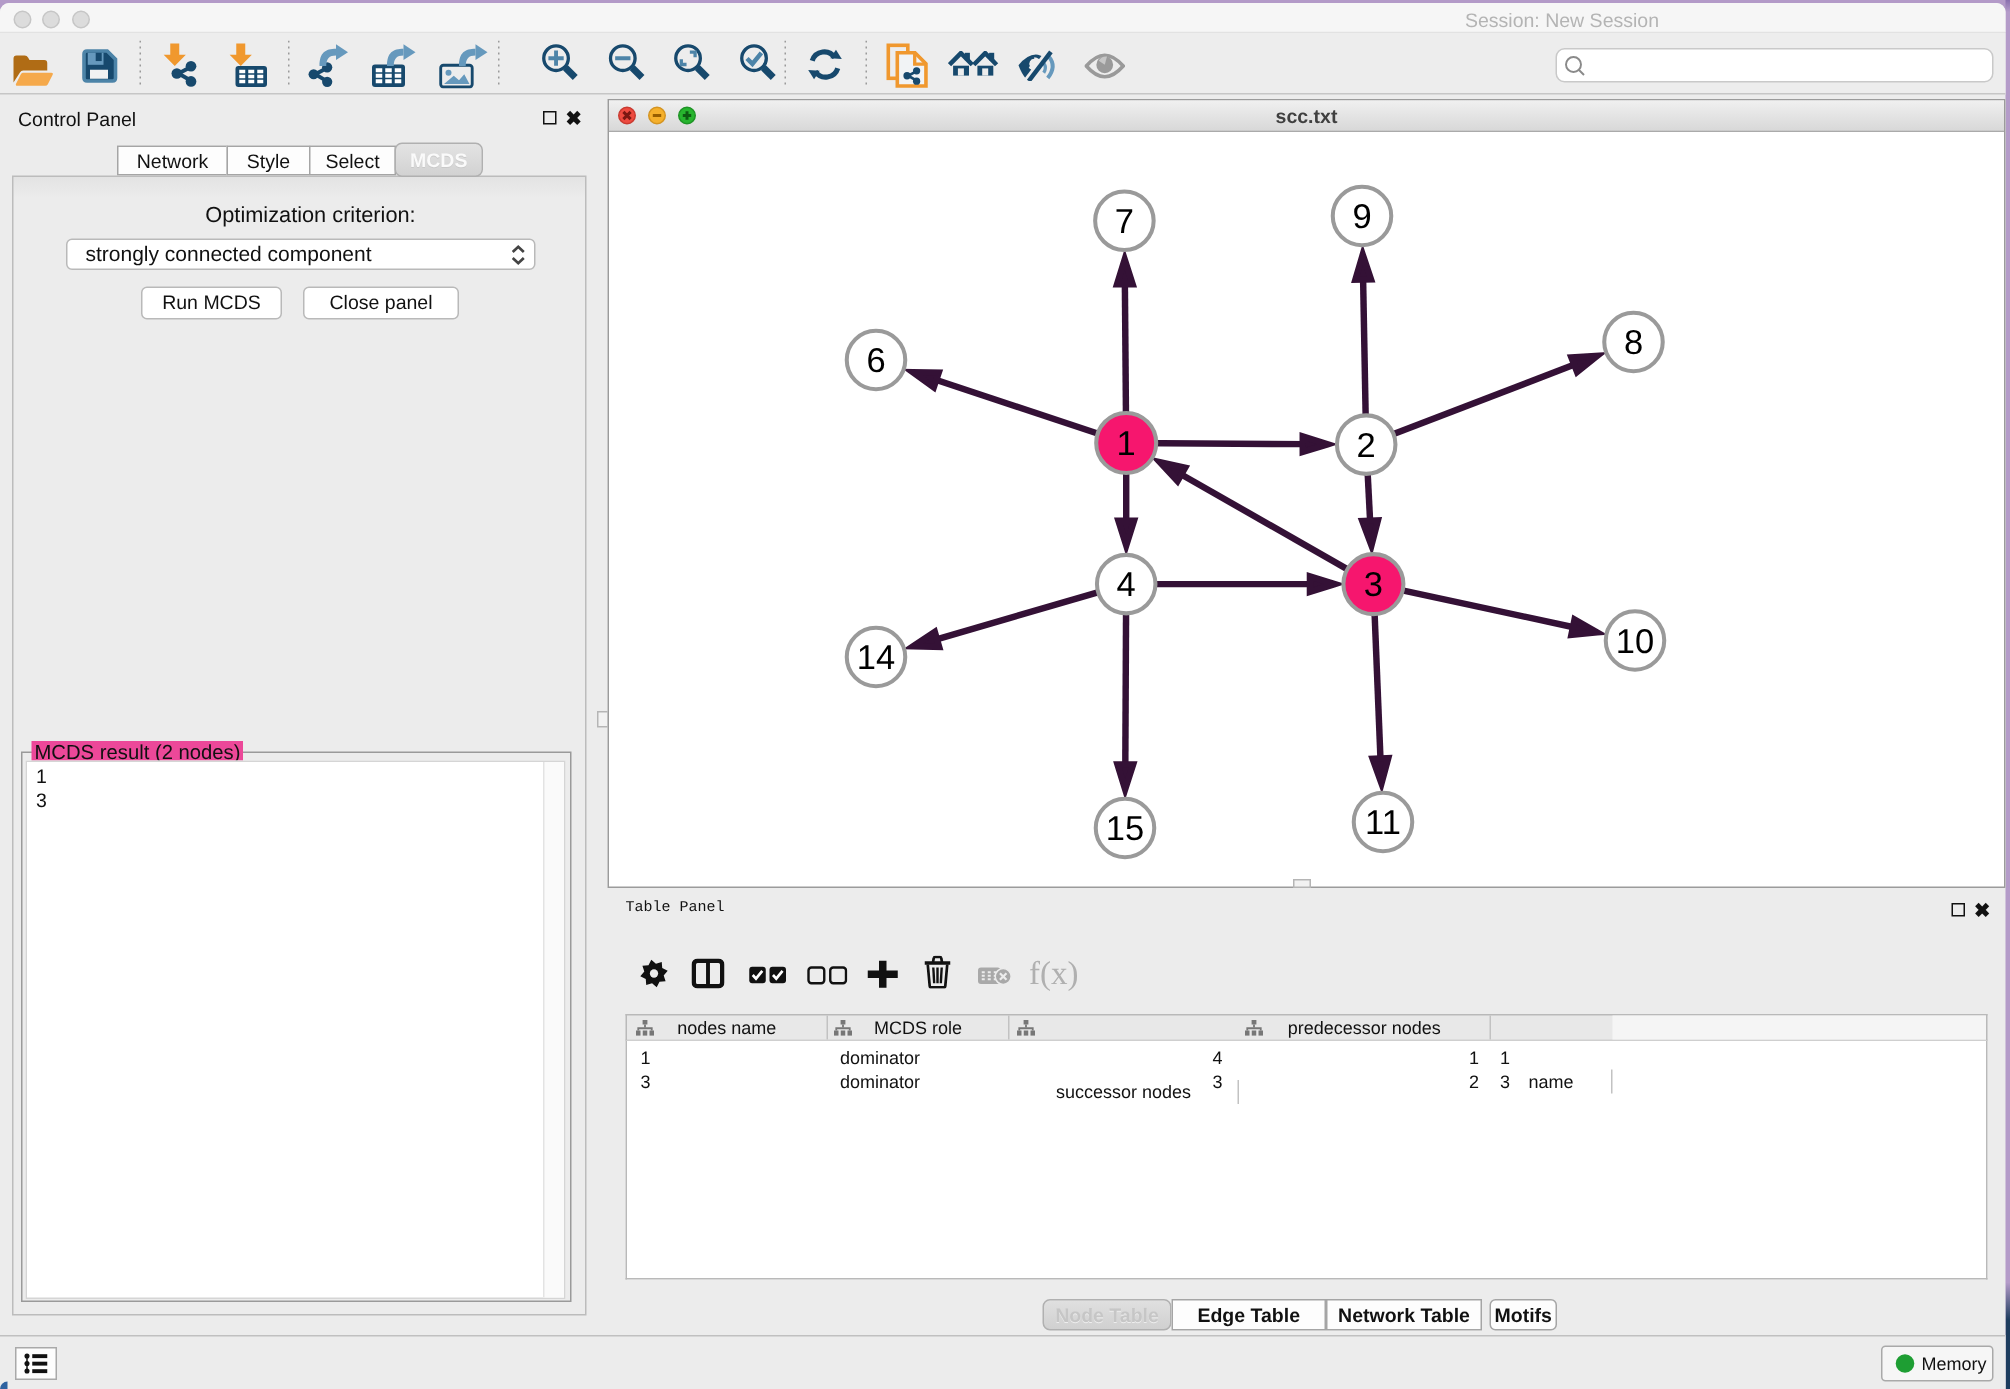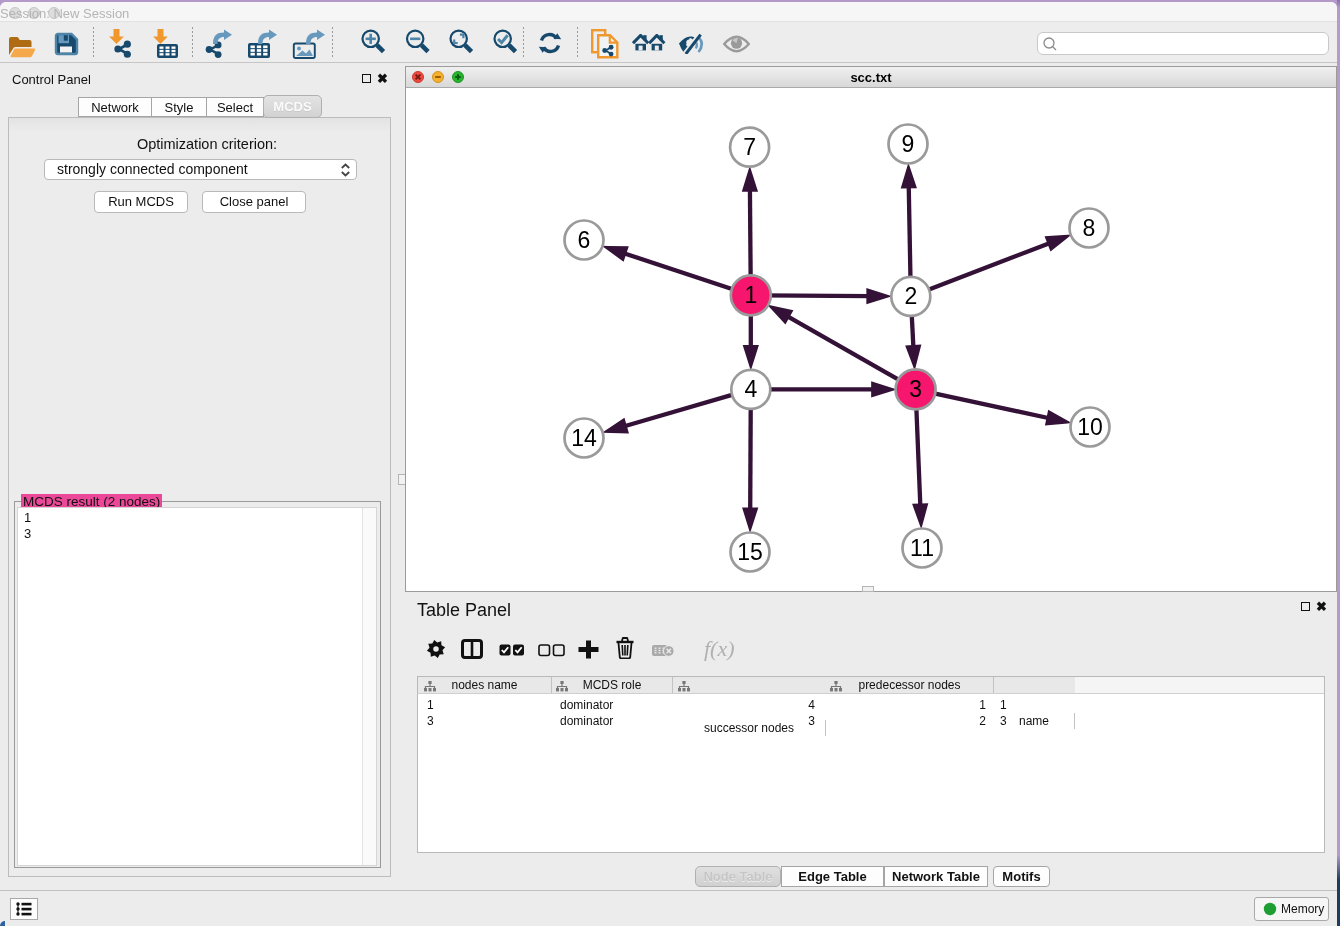--- a/index.html
+++ b/index.html
@@ -1,42 +1,42 @@
 <!DOCTYPE html>
 <html><head><meta charset="utf-8"><style>
 *{margin:0;padding:0;box-sizing:border-box;}
 html,body{width:1340px;height:926px;overflow:hidden;}
 body{font-family:"Liberation Sans",sans-serif;background:#b39ac8;position:relative;}
 .abs{position:absolute;}
 #rightstrip{left:1337px;top:0;width:3px;height:926px;background:linear-gradient(180deg,#8a6fae 0,#b49bc9 8px,#b49bc9 855px,#1d3c5e 880px,#1d3c5e 100%);}
 #app{left:0;top:2px;width:1337px;height:924px;background:#ececec;border-radius:6px 6px 0 0;}
 #titlebar{left:0;top:2px;width:1337px;height:20px;background:#f6f6f6;border-radius:6px 6px 0 0;border-bottom:1px solid #e2e2e2;}
 .tl{width:12px;height:12px;border-radius:50%;background:#dcdcdc;border:1px solid #c6c6c6;top:7px;}
-#title{width:1106px;top:6px;text-align:left;color:#b4b4b4;font-size:13px;}
+#title{width:1106px;top:6px;text-align:right;color:#b4b4b4;font-size:13px;}
 #toolbar{left:0;top:22px;width:1337px;height:41px;background:#ededed;border-bottom:1px solid #c6c6c6;}
 .sep{top:27px;width:1px;height:30px;background-image:linear-gradient(#9a9a9a 40%,rgba(0,0,0,0) 0%);background-size:1px 4px;}
 #searchbox{left:1037px;top:32px;width:292px;height:23px;background:#fff;border:1px solid #c9c9c9;border-radius:6px;}
 #cp-title{left:12px;top:72px;font-size:13px;color:#111;}
 .floatbox{width:9px;height:9px;border:1.5px solid #111;}
 .closex{font-size:13px;font-weight:700;color:#111;}
 .tab{top:97px;height:20px;border:1px solid #a5a5a5;background:#fdfdfd;font-size:13px;font-weight:normal;color:#111;text-align:center;line-height:19px;}
 #tab-mcds{left:263px;top:95px;width:59px;height:23px;background:linear-gradient(#e3e3e3,#d2d2d2);border:1px solid #b0b0b0;border-radius:5px;color:#fafafa;font-size:13px;font-weight:bold;text-align:center;line-height:22px;text-shadow:0 1px 0 #c9c9c9;}
 #innerpanel{left:8px;top:117px;width:383px;height:760px;border:1px solid #bcbcbc;background:linear-gradient(#e3e3e3 0,#ececec 14px);}
 #optlabel{left:0px;top:136px;width:392px;text-align:center;font-size:14.5px;color:#111;padding-left:22px;}
 #dropdown{left:44px;top:159px;width:313px;height:21px;background:#fff;border:1px solid #b9b9b9;border-radius:4px;font-size:14px;color:#111;line-height:19px;padding-left:12px;}
 .btn{top:191px;height:22px;background:#fff;border:1px solid #b9b9b9;border-radius:4px;font-size:13px;color:#111;text-align:center;line-height:20px;}
 #fieldset{left:14px;top:501px;width:367px;height:367px;border:1px solid #9a9a9a;}
 #fieldlegend{left:21px;top:494px;background:#ec4899;font-size:13.5px;color:#111;padding:0 2px;}
 #fieldinner{left:17px;top:507px;width:360px;height:359px;background:#fff;border:1px solid #d5d5d5;font-size:13px;color:#111;line-height:16px;padding:2px 0 0 6px;}
 #fieldscroll{left:362px;top:508px;width:14px;height:357px;background:#fafafa;border-left:1px solid #e3e3e3;}
 #divgrip{left:398px;top:474px;width:8px;height:11px;background:#f2f2f2;border:1px solid #b5b5b5;}
 #netwin{left:405px;top:66px;width:932px;height:526px;border:1px solid #9b9b9b;background:#fff;}
 .mtl{width:12px;height:12px;border-radius:50%;top:4px;}
 #botgrip{left:862px;top:586px;width:12px;height:6px;background:#f2f2f2;border:1px solid #b5b5b5;}
-#tp-title{left:417px;top:600px;font-size:18px;color:#111;}
+#tp-title{left:417px;top:600px;font-size:10px;color:#111;font-family:Liberation Mono, monospace;}
 #thead{left:417px;top:676px;width:908px;height:18px;background:#e8e8e8;border:1px solid #b9b9b9;border-bottom:1px solid #cfcfcf;}
 #theadwhite{left:1075px;top:677px;width:249px;height:16px;background:#f5f5f5;}
 #tbody{left:417px;top:694px;width:908px;height:159px;background:#fff;border:1px solid #b9b9b9;border-top:none;}
 .hcell{top:677px;height:16px;font-size:12px;color:#111;text-align:center;line-height:16px;border-right:1px solid #c2c2c2;}
 .trow{font-size:12px;color:#111;height:16px;line-height:16px;}
 .btab{top:866px;height:21px;border:1px solid #a5a5a5;background:#fdfdfd;font-size:13px;font-weight:bold;color:#111;text-align:center;line-height:20px;}
 #ntab{left:695px;top:866px;width:86px;height:21px;background:linear-gradient(#e0e0e0,#d0d0d0);border:1px solid #b0b0b0;border-radius:5px;color:#c6c6c6;font-size:13px;font-weight:bold;text-align:center;line-height:20px;text-shadow:0 1px 0 #eee;}
 #statusbar{left:0;top:890px;width:1337px;height:36px;background:#ececec;border-top:1px solid #c0c0c0;}
 #listbtn{left:10px;top:898px;width:28px;height:22px;background:#fdfdfd;border:1px solid #a9a9a9;}
 #membtn{left:1254px;top:897px;width:75px;height:24px;background:#f6f6f6;border:1px solid #a9a9a9;border-radius:3px;font-size:12px;color:#111;text-align:right;}
@@ -219,21 +219,21 @@
 <div class="abs" id="netwin"></div>
 <div class="abs" style="left:406px;top:67px;width:930px;height:21px;background:linear-gradient(#f0f0f0,#d8d8d8);border-bottom:1px solid #aaa;"></div>
 <div class="abs mtl" style="left:412px;top:71px;background:#ee4b40;border:1px solid #c93a30;"></div>
 <div class="abs mtl" style="left:432px;top:71px;background:#f5b02c;border:1px solid #d49421;"></div>
 <div class="abs mtl" style="left:452px;top:71px;background:#27b52e;border:1px solid #1e9325;"></div>
 <svg class="abs" style="left:412px;top:71px;" width="52" height="12" viewBox="0 0 52 12">
     <path d="M3.6 3.6 L8.4 8.4 M8.4 3.6 L3.6 8.4" stroke="#7c1812" stroke-width="2"></path>
     <line x1="23.2" y1="6" x2="28.8" y2="6" stroke="#985e00" stroke-width="2"></line>
     <path d="M46 3.2 L46 8.8 M43.2 6 L48.8 6" stroke="#0d5c12" stroke-width="2"></path>
   </svg>
-<div class="abs" style="left:406px;top:70px;width:930px;text-align:center;font-size:13px;font-weight:bold;color:#000000;">scc.txt</div>
+<div class="abs" style="left:406px;top:70px;width:930px;text-align:center;font-size:13px;font-weight:bold;color:#404040;">scc.txt</div>
 <svg class="abs" style="left:406px;top:88px;" width="930" height="503" viewBox="0 0 930 503" font-family="Liberation Sans,sans-serif">
     <g stroke="#341136" stroke-width="4.3" fill="#341136">
       <line x1="344.8" y1="207.3" x2="343.9" y2="99.5"></line>
       <polygon points="343.8,85.0 349.1,101.5 338.7,101.5"></polygon>
       <line x1="344.8" y1="207.3" x2="216.3" y2="164.7"></line>
       <polygon points="202.5,160.1 219.8,160.4 216.5,170.2"></polygon>
       <line x1="344.8" y1="207.3" x2="464.5" y2="208.1"></line>
       <polygon points="479.0,208.2 462.5,213.3 462.5,202.9"></polygon>
       <line x1="344.8" y1="207.3" x2="344.8" y2="261.1"></line>
       <polygon points="344.8,275.6 339.6,259.1 350.0,259.1"></polygon>
@@ -329,21 +329,21 @@
     <rect x="10.5" y="3.5" width="2.0" height="1.3333333333333333" fill="#ececec"></rect>
     <rect x="2.5" y="5.833333333333333" width="2.0" height="1.3333333333333333" fill="#ececec"></rect>
     <rect x="6.5" y="5.833333333333333" width="2.0" height="1.3333333333333333" fill="#ececec"></rect>
     <rect x="10.5" y="5.833333333333333" width="2.0" height="1.3333333333333333" fill="#ececec"></rect>
     <rect x="2.5" y="8.166666666666666" width="2.0" height="1.3333333333333333" fill="#ececec"></rect>
     <rect x="6.5" y="8.166666666666666" width="2.0" height="1.3333333333333333" fill="#ececec"></rect>
     <rect x="10.5" y="8.166666666666666" width="2.0" height="1.3333333333333333" fill="#ececec"></rect>
     <circle cx="16.8" cy="7" r="5.3" fill="#a9a9a9" stroke="#ececec" stroke-width="1"></circle>
     <path d="M14.6 4.8 L19 9.2 M19 4.8 L14.6 9.2" stroke="#ececec" stroke-width="1.5"></path>
   </svg>
-<div class="abs" style="left:686px;top:636px;font-family:'Liberation Serif',serif;font-style:italic;font-size:22px;color:#b0b0b0;margin-left:18px;">f(x)</div>
+<div class="abs" style="left:686px;top:636px;font-family:'Liberation Serif',serif;font-size:22px;color:#b0b0b0;">f(x)</div>
 <div class="abs" id="thead"></div>
 <div class="abs" id="theadwhite"></div>
 <div class="abs" id="tbody"></div>
 <div class="abs hcell" style="left:418px;width:134px;">nodes name</div>
 <div class="abs hcell" style="left:552px;width:121px;">MCDS role</div>
 <div class="abs hcell" style="left:673px;width:153px;margin-top:43px;">successor nodes</div>
 <div class="abs hcell" style="left:826px;width:168px;">predecessor nodes</div>
 <div class="abs hcell" style="left:994px;width:81px;margin-top:36px;">name</div>
 <div class="abs" style="left:424px;top:678px;width:12px;height:11px;"><svg width="12" height="11" viewBox="0 0 12 11">
       <g fill="#777">
@@ -391,21 +391,21 @@
 <div class="abs trow" style="left:850px;top:697px;width:136px;text-align:right;">1</div>
 <div class="abs trow" style="left:1000px;top:697px;">1</div>
 <div class="abs trow" style="left:427px;top:713px;">3</div>
 <div class="abs trow" style="left:560px;top:713px;">dominator</div>
 <div class="abs trow" style="left:700px;top:713px;width:115px;text-align:right;">3</div>
 <div class="abs trow" style="left:850px;top:713px;width:136px;text-align:right;">2</div>
 <div class="abs trow" style="left:1000px;top:713px;">3</div>
 <div class="abs" id="ntab">Node Table</div>
 <div class="abs btab" style="left:781px;width:103px;">Edge Table</div>
 <div class="abs btab" style="left:884px;width:104px;">Network Table</div>
-<div class="abs btab" style="left:993px;width:57px;border-radius:4px;">Motifs</div>
+<div class="abs btab" style="left:993px;width:45px;border-radius:4px;">Motifs</div>
 <div class="abs" id="statusbar"></div>
 <div class="abs" id="listbtn"><svg width="26" height="20" viewBox="0 0 26 20">
       <circle cx="7" cy="5" r="1.7" fill="#111"></circle>
       <circle cx="7" cy="10" r="1.7" fill="#111"></circle>
       <circle cx="7" cy="15" r="1.7" fill="#111"></circle>
       <line x1="7" y1="5" x2="7" y2="15" stroke="#111" stroke-width="1"></line>
       <rect x="10.5" y="3.8" width="10" height="2.6" fill="#111"></rect>
       <rect x="10.5" y="8.8" width="10" height="2.6" fill="#111"></rect>
       <rect x="10.5" y="13.8" width="10" height="2.6" fill="#111"></rect>
     </svg></div>

